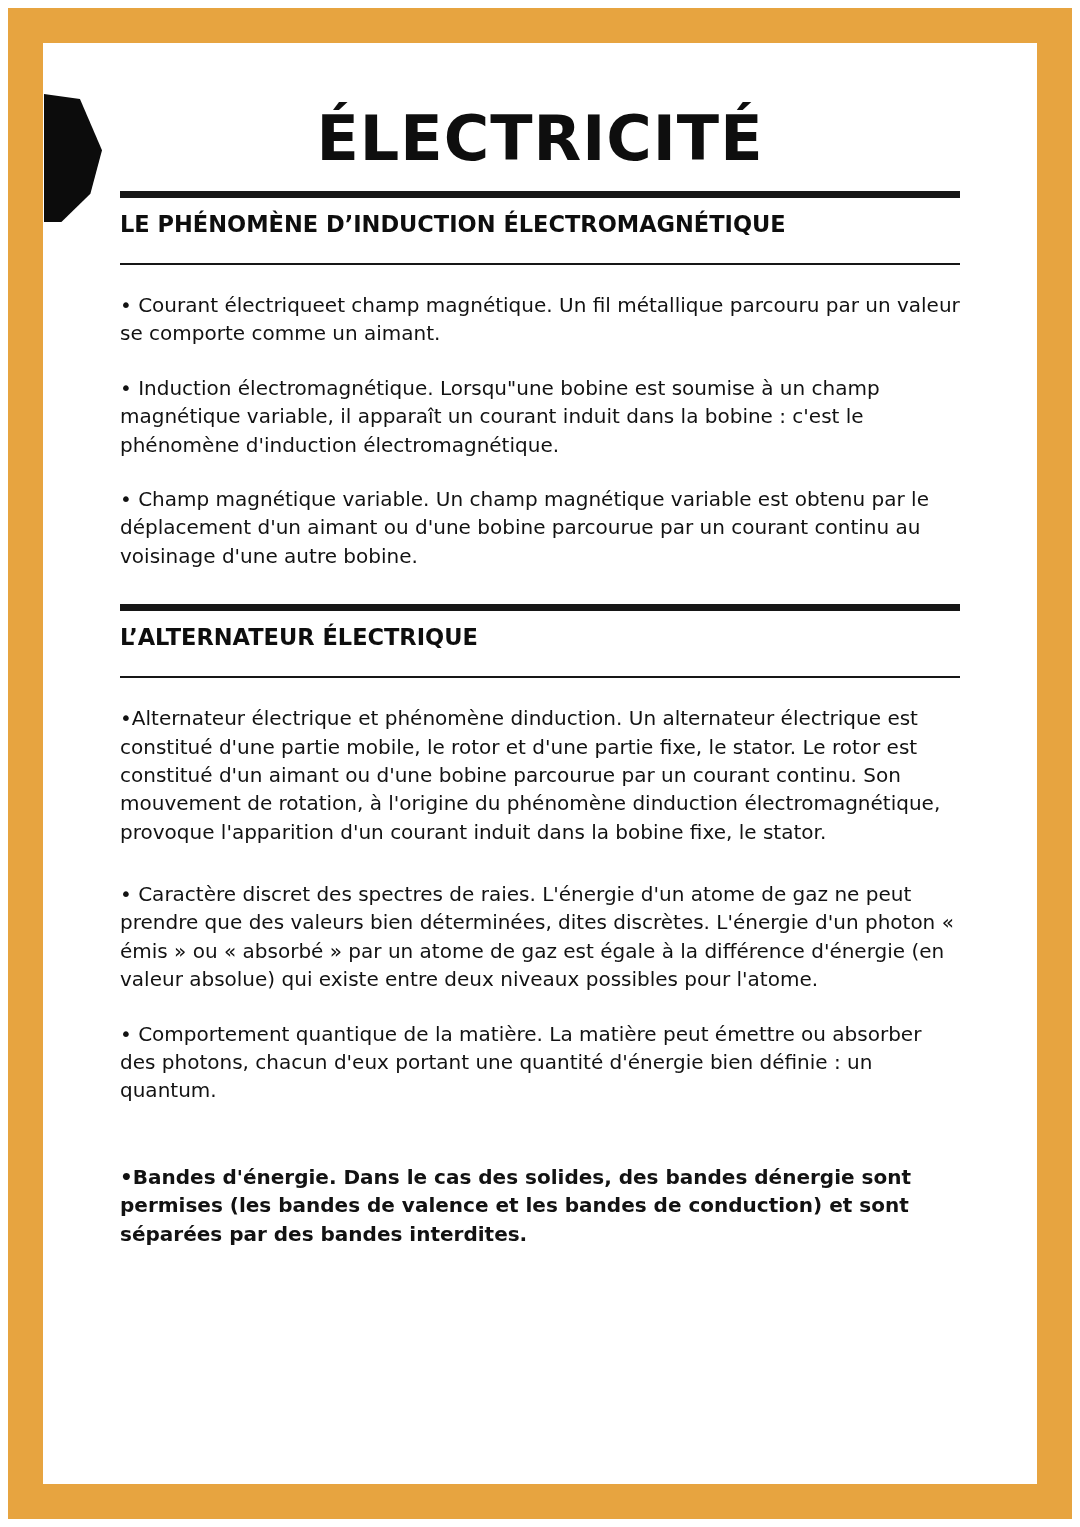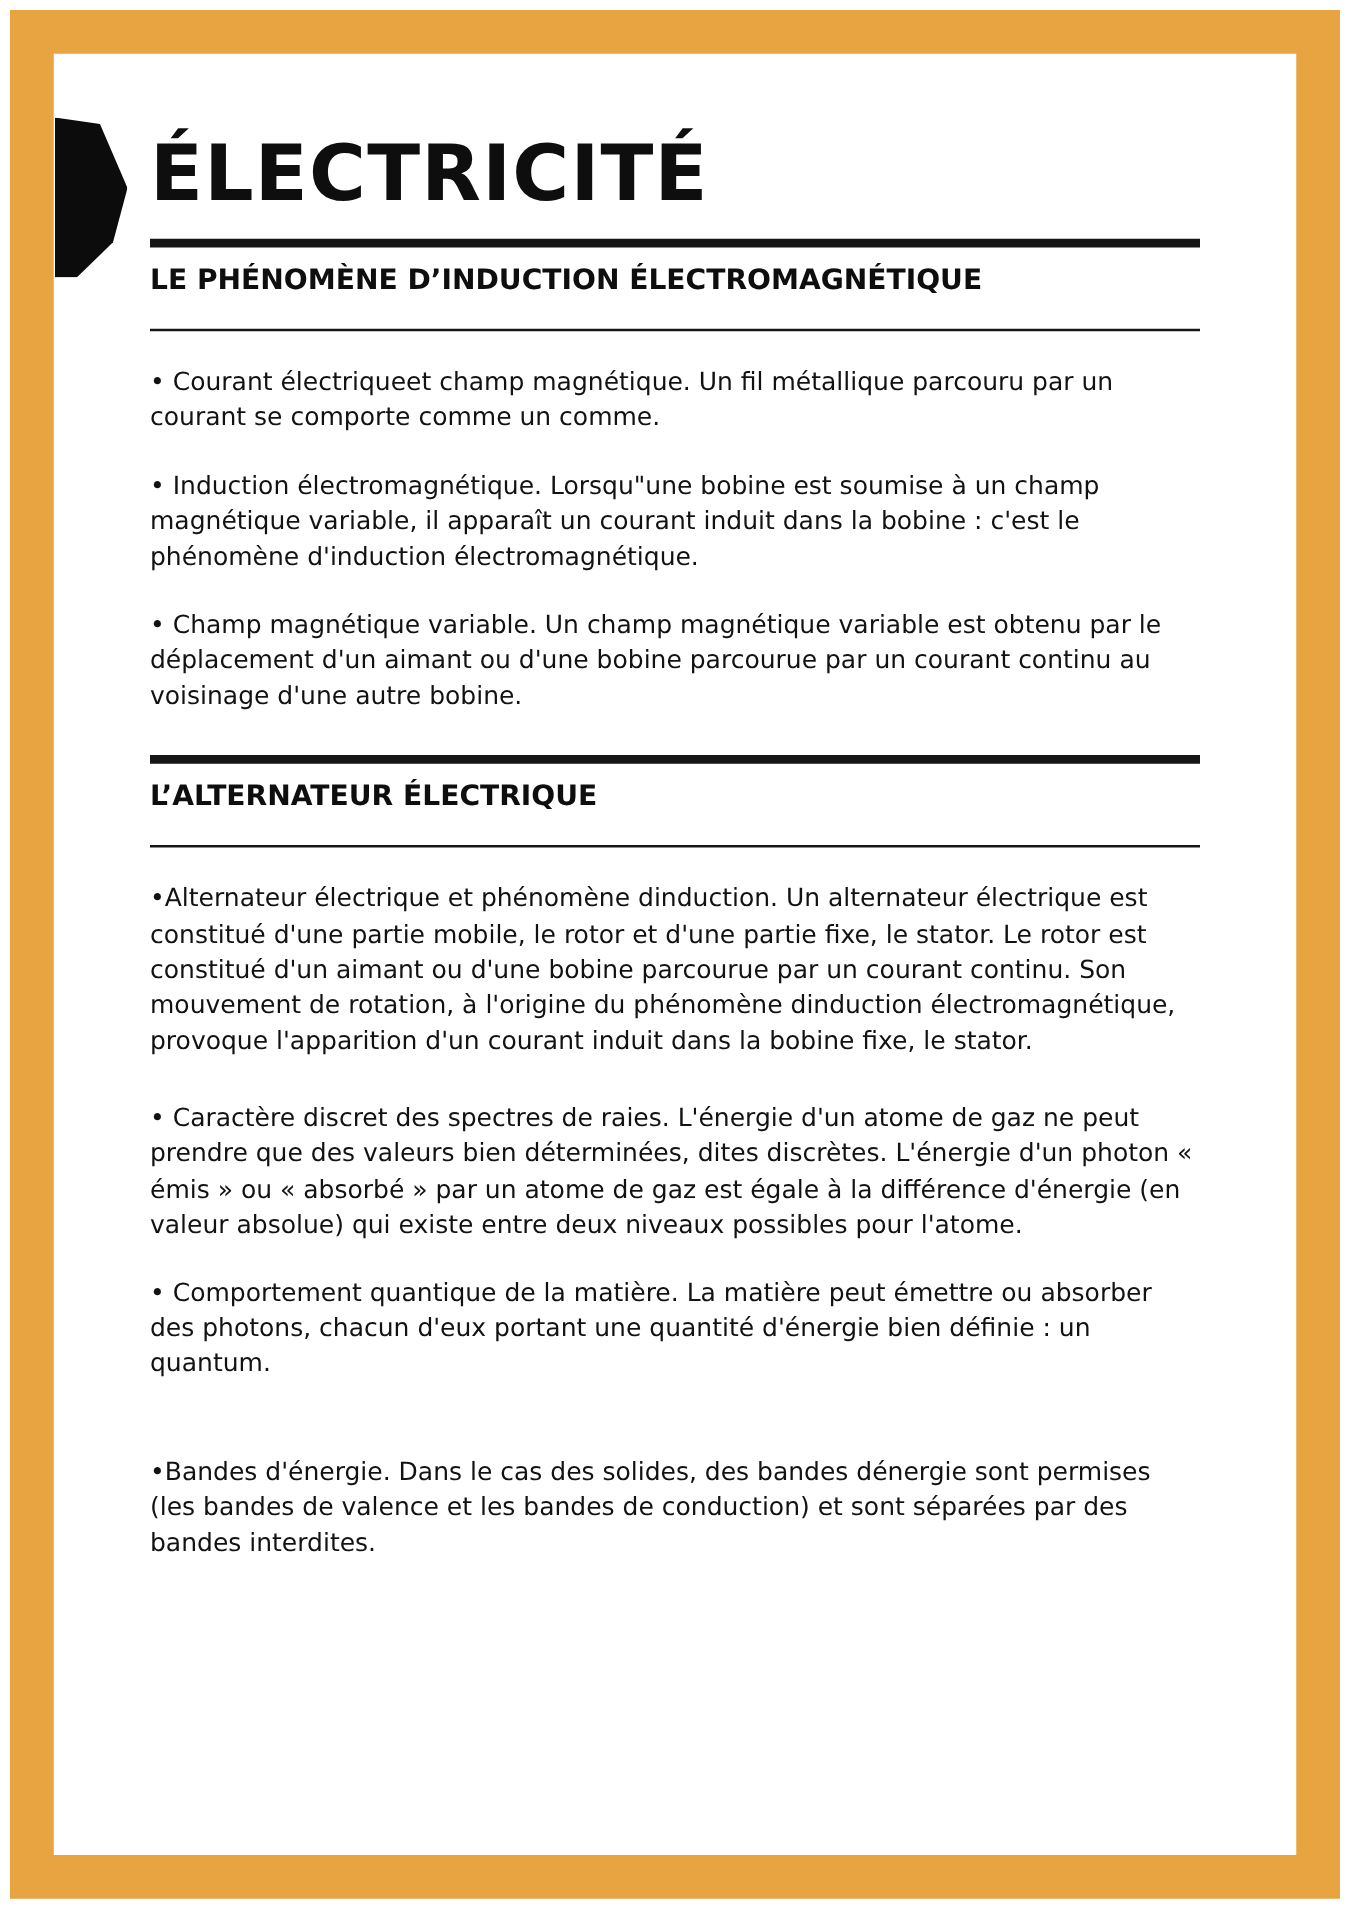--- a/index.html
+++ b/index.html
@@ -29,20 +29,21 @@
     clip-path: polygon(0 0, 62% 4%, 100% 44%, 80% 78%, 30% 100%, 0 100%);
   }
   .content {
     position: absolute;
     left: 120px;
     top: 0;
     width: 840px;
   }
   .title {
     margin: 102px 0 16px 0;
+    text-align: center;
     font-size: 62px;
     font-weight: 700;
     letter-spacing: 1px;
     color: #0e0e0e;
   }
   .section { margin-top: 34px; }
   .section:first-of-type { margin-top: 0; }
   .section-head {
     border-top: 7px solid #161616;
     border-bottom: 2px solid #161616;
@@ -53,37 +54,37 @@
     font-size: 22.5px;
     font-weight: 700;
     color: #0e0e0e;
   }
   .bullet {
     margin: 26px 0;
     font-size: 20px;
     line-height: 1.42;
     color: #121212;
   }
-  .bullet.gap-top { margin-top: 58px; }
+  .bullet.gap-top { margin-top: 58px; font-weight: bold; }
 </style>
 </head>
 <body>
 
 <div class="frame"></div>
 <div class="bookmark"></div>
 
 <div class="content">
 
   <h1 class="title">ÉLECTRICITÉ</h1>
 
   <div class="section">
     <div class="section-head">
       <h2>LE PHÉNOMÈNE D’INDUCTION ÉLECTROMAGNÉTIQUE</h2>
     </div>
-    <p class="bullet">• Courant électriqueet champ magnétique. Un fil métallique parcouru par un courant se comporte comme un comme.</p>
+    <p class="bullet">• Courant électriqueet champ magnétique. Un fil métallique parcouru par un valeur se comporte comme un aimant.</p>
     <p class="bullet">• Induction électromagnétique. Lorsqu"une bobine est soumise à un champ magnétique variable, il apparaît un courant induit dans la bobine : c'est le phénomène d'induction électromagnétique.</p>
     <p class="bullet">• Champ magnétique variable. Un champ magnétique variable est obtenu par le déplacement d'un aimant ou d'une bobine parcourue par un courant continu au voisinage d'une autre bobine.</p>
   </div>
 
   <div class="section">
     <div class="section-head">
       <h2>L’ALTERNATEUR ÉLECTRIQUE</h2>
     </div>
     <p class="bullet">•Alternateur électrique et phénomène dinduction. Un alternateur électrique est constitué d'une partie mobile, le rotor et d'une partie fixe, le stator. Le rotor est constitué d'un aimant ou d'une bobine parcourue par un courant continu. Son mouvement de rotation, à l'origine du phénomène dinduction électromagnétique, provoque l'apparition d'un courant induit dans la bobine fixe, le stator.</p>
   </div>

